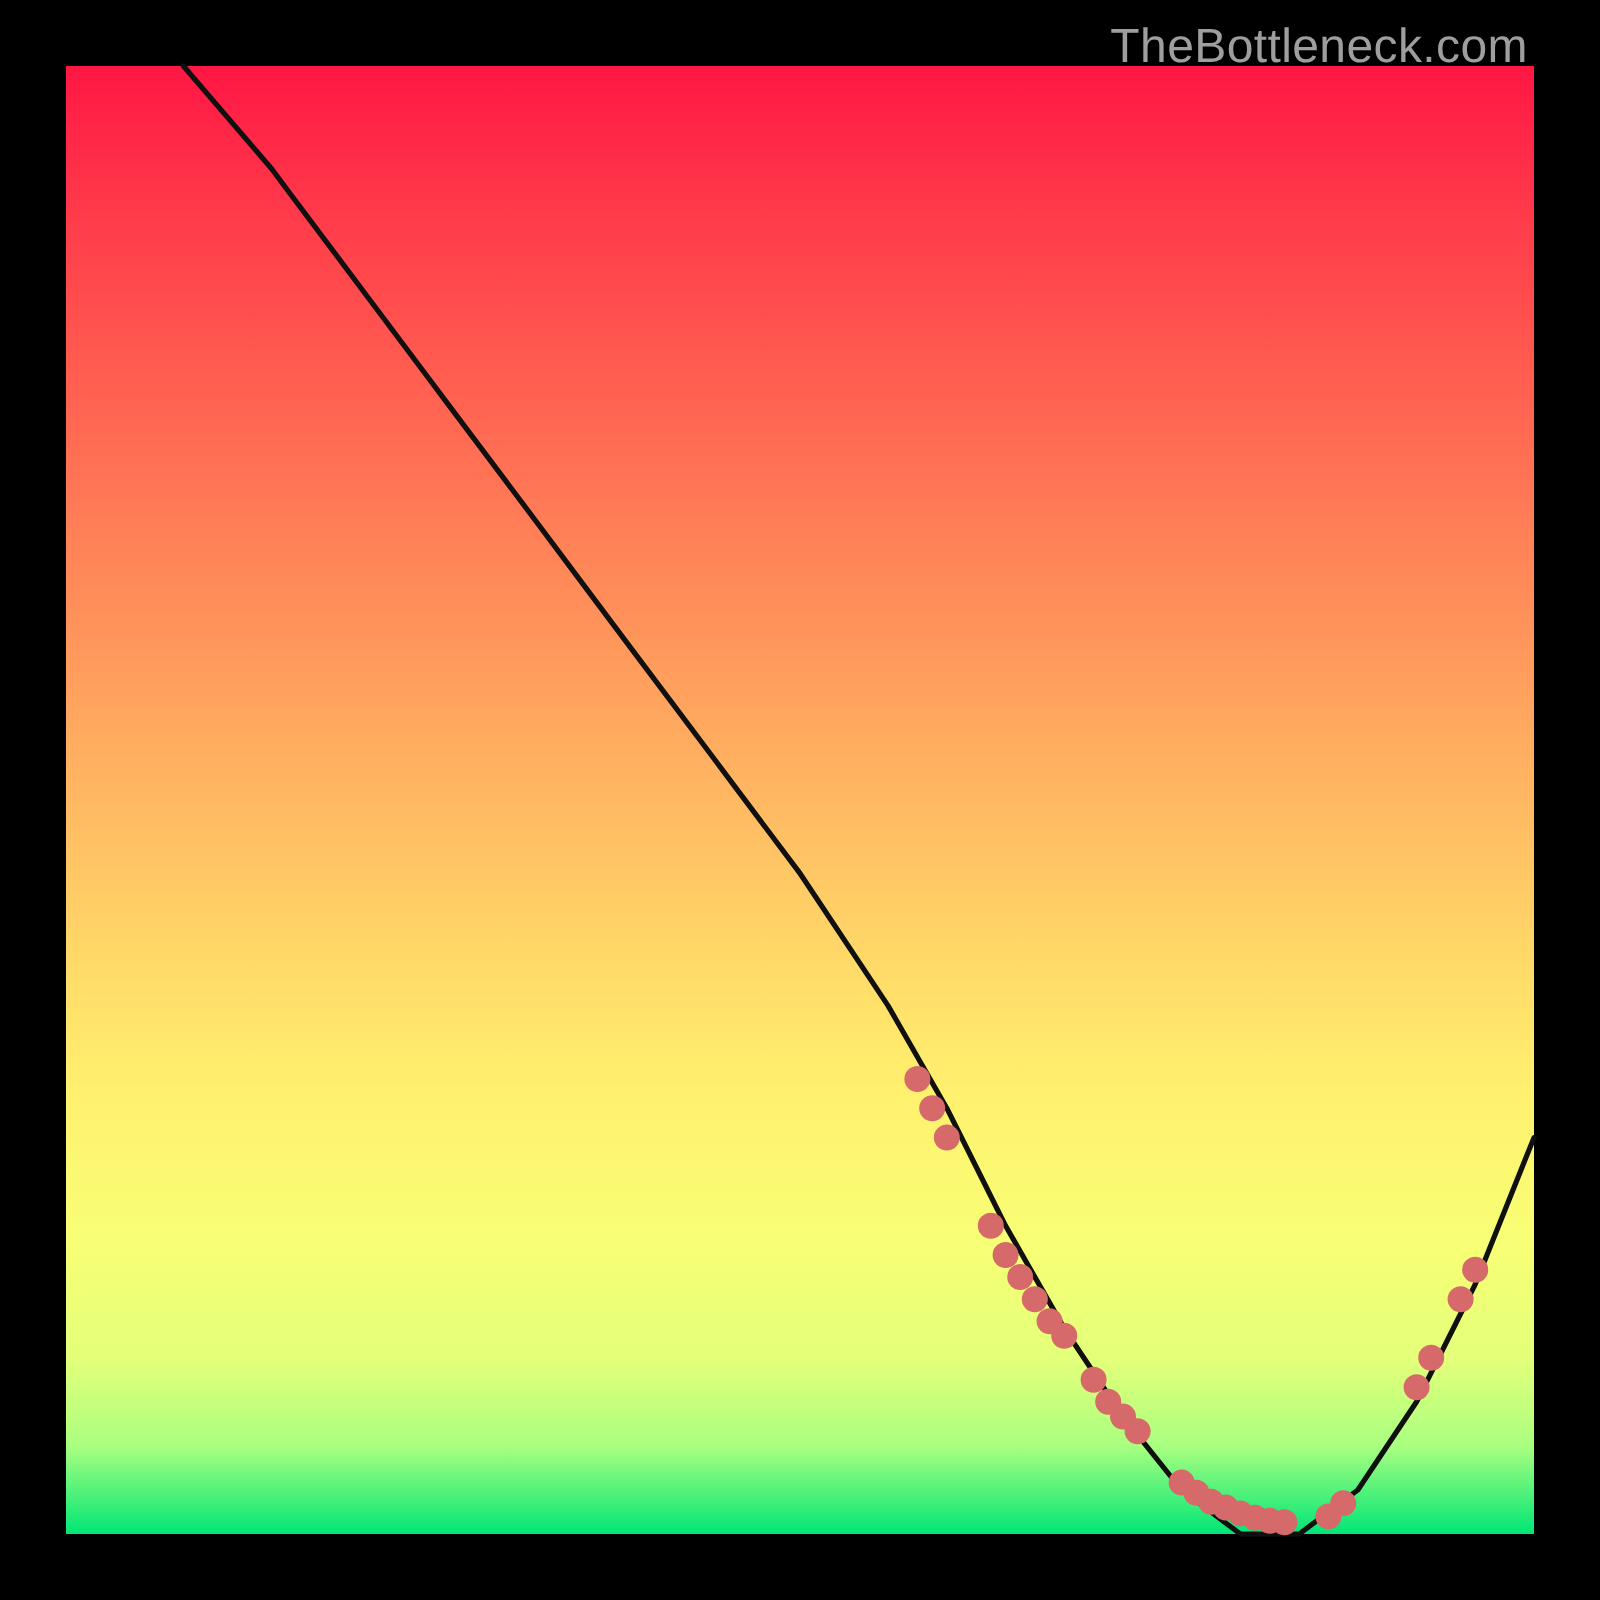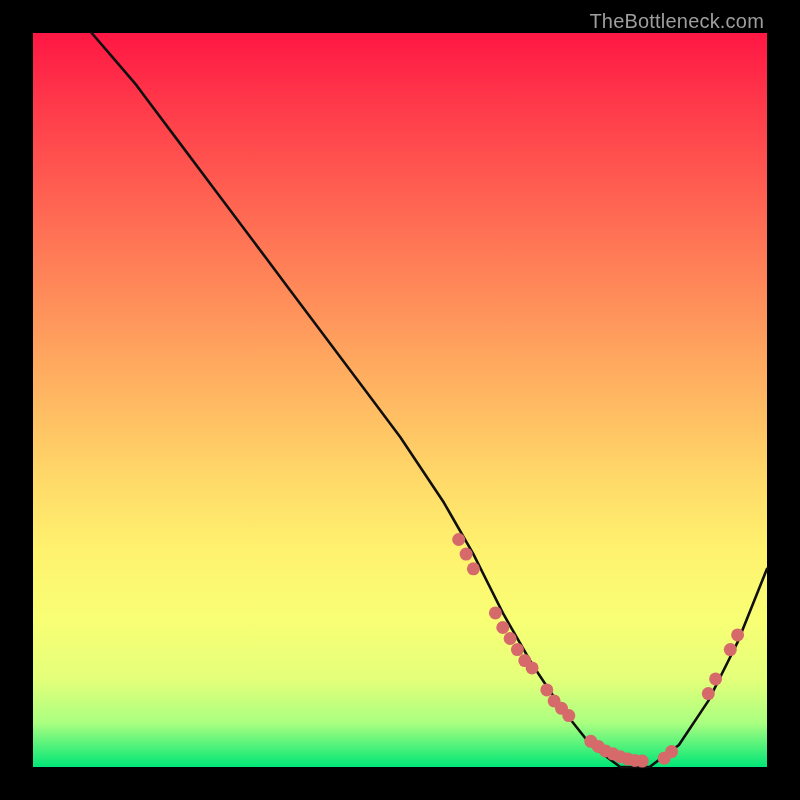--- a/index.html
+++ b/index.html
@@ -30,21 +30,21 @@
       #e4ff7a 88%,
       #aaff80 94%,
       #00e676 100%
     );
   }
   .watermark {
     position: absolute;
     top: 10px;
     right: 36px;
     color: #9e9e9e;
-    font-size: 20px;
+    font-size: 24px;
     font-weight: 500;
     letter-spacing: 0.2px;
     z-index: 5;
   }
   svg.curve-layer {
     position: absolute;
     left: 0;
     top: 0;
     width: 734px;
     height: 734px;

